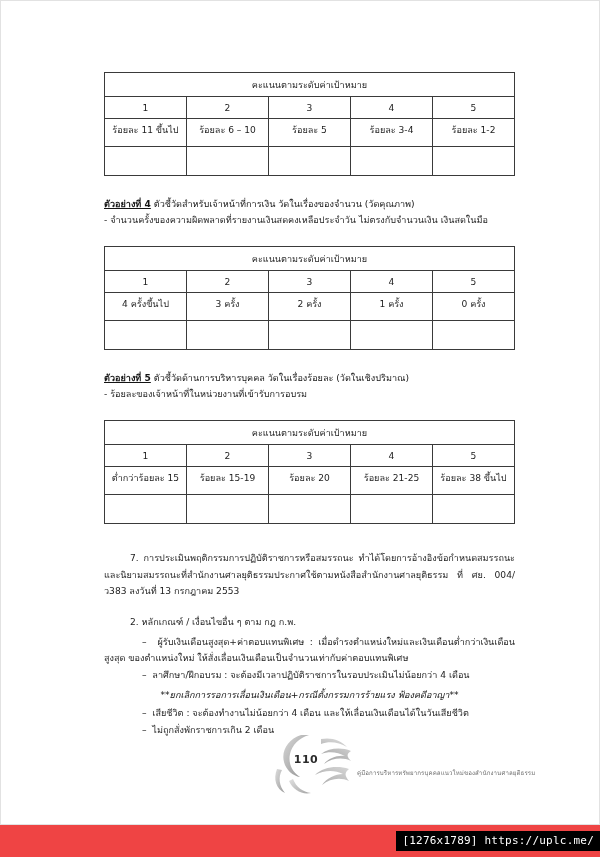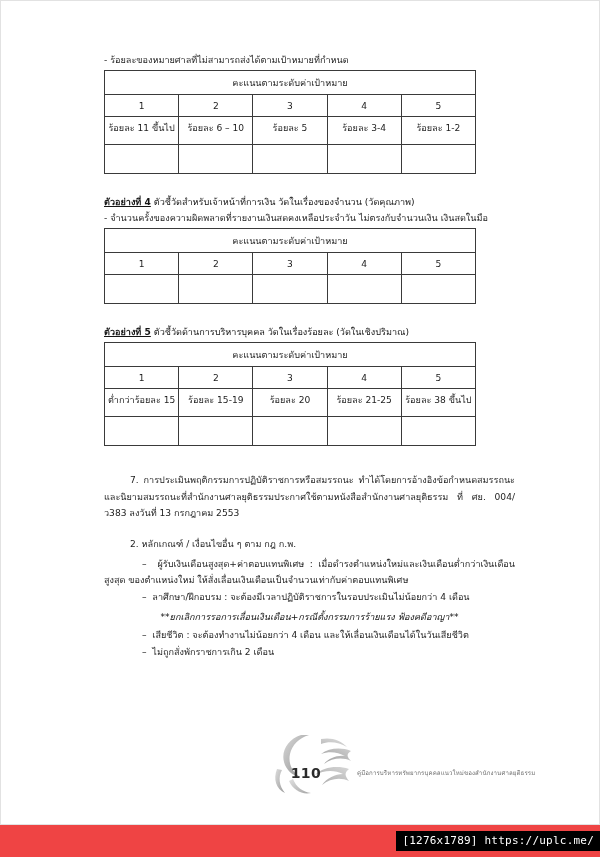--- a/index.html
+++ b/index.html
@@ -56,23 +56,23 @@
     font-weight: normal;
     font-style: italic;
     color: #111;
     text-align: center;
     padding: 3px 0 3px 0;
   }
 
   
   table.score-table {
     border-collapse: collapse;
-    width: 372px;
+    width: 411px;
     table-layout: fixed;
-    margin-top: 3px;
+    margin-top: 19px;
     padding-left: 10px;
   }
   table.score-table td {
     border: 1px solid #3a3a3a;
     text-align: center;
     font-size: 9.1px;
     color: #1c1c1c;
     padding: 3px 2px;
     height: 15px;
     vertical-align: middle;
@@ -133,24 +133,24 @@
   #swoosh {
     position: absolute;
     left: 258px;
     top: 0px;
     width: 96px;
     height: 66px;
   }
   #page-number {
     position: absolute;
     left: 285px;
-    top: 36px;
+    top: 24px;
     width: 40px;
     text-align: center;
-    font-size: 14px;
+    font-size: 11px;
     font-weight: bold;
     color: #2b2b2b;
     letter-spacing: 0.5px;
   }
   #footer-text {
     position: absolute;
     left: 356px;
     top: 39px;
     font-size: 6.1px;
     color: #6d6d6d;
@@ -183,21 +183,20 @@
   }
 </style>
 </head>
 <body>
 
 <div id="page-sheet">
 
   <div id="page-body">
 
     <div class="block">
-      <div class="sub-line">- ร้อยละของหมายศาลที่ไม่สามารถส่งได้ตามเป้าหมายที่กำหนด</div>
 
       <table class="score-table">
         <tbody>
           <tr>
             <td class="title-cell" colspan="5">คะแนนตามระดับค่าเป้าหมาย</td>
           </tr>
           <tr>
             <td>1</td>
             <td>2</td>
             <td>3</td>
@@ -236,38 +235,46 @@
           <tr>
             <td class="title-cell" colspan="5">คะแนนตามระดับค่าเป้าหมาย</td>
           </tr>
           <tr>
             <td>1</td>
             <td>2</td>
             <td>3</td>
             <td>4</td>
             <td>5</td>
           </tr>
+          <tr>
+            <td class="value-cell">4   ครั้งขึ้นไป</td>
+            <td class="value-cell">3 ครั้ง</td>
+            <td class="value-cell">2 ครั้ง</td>
+            <td class="value-cell">1  ครั้ง</td>
+            <td class="value-cell">0   ครั้ง</td>
+          </tr>
           <tr class="pad-row">
             <td></td>
             <td></td>
             <td></td>
             <td></td>
             <td></td>
           </tr>
         </tbody>
       </table>
     </div>
 
     <div class="gap-lg"></div>
 
     <div class="block">
       <div class="section-head">
         <span class="ex">ตัวอย่างที่ 5</span>
         <span>ตัวชี้วัดด้านการบริหารบุคคล วัดในเรื่องร้อยละ (วัดในเชิงปริมาณ)</span>
       </div>
+      <div class="sub-line">- ร้อยละของเจ้าหน้าที่ในหน่วยงานที่เข้ารับการอบรม</div>
 
       <table class="score-table">
         <tbody>
           <tr>
             <td class="title-cell" colspan="5">คะแนนตามระดับค่าเป้าหมาย</td>
           </tr>
           <tr>
             <td>1</td>
             <td>2</td>
             <td>3</td>

